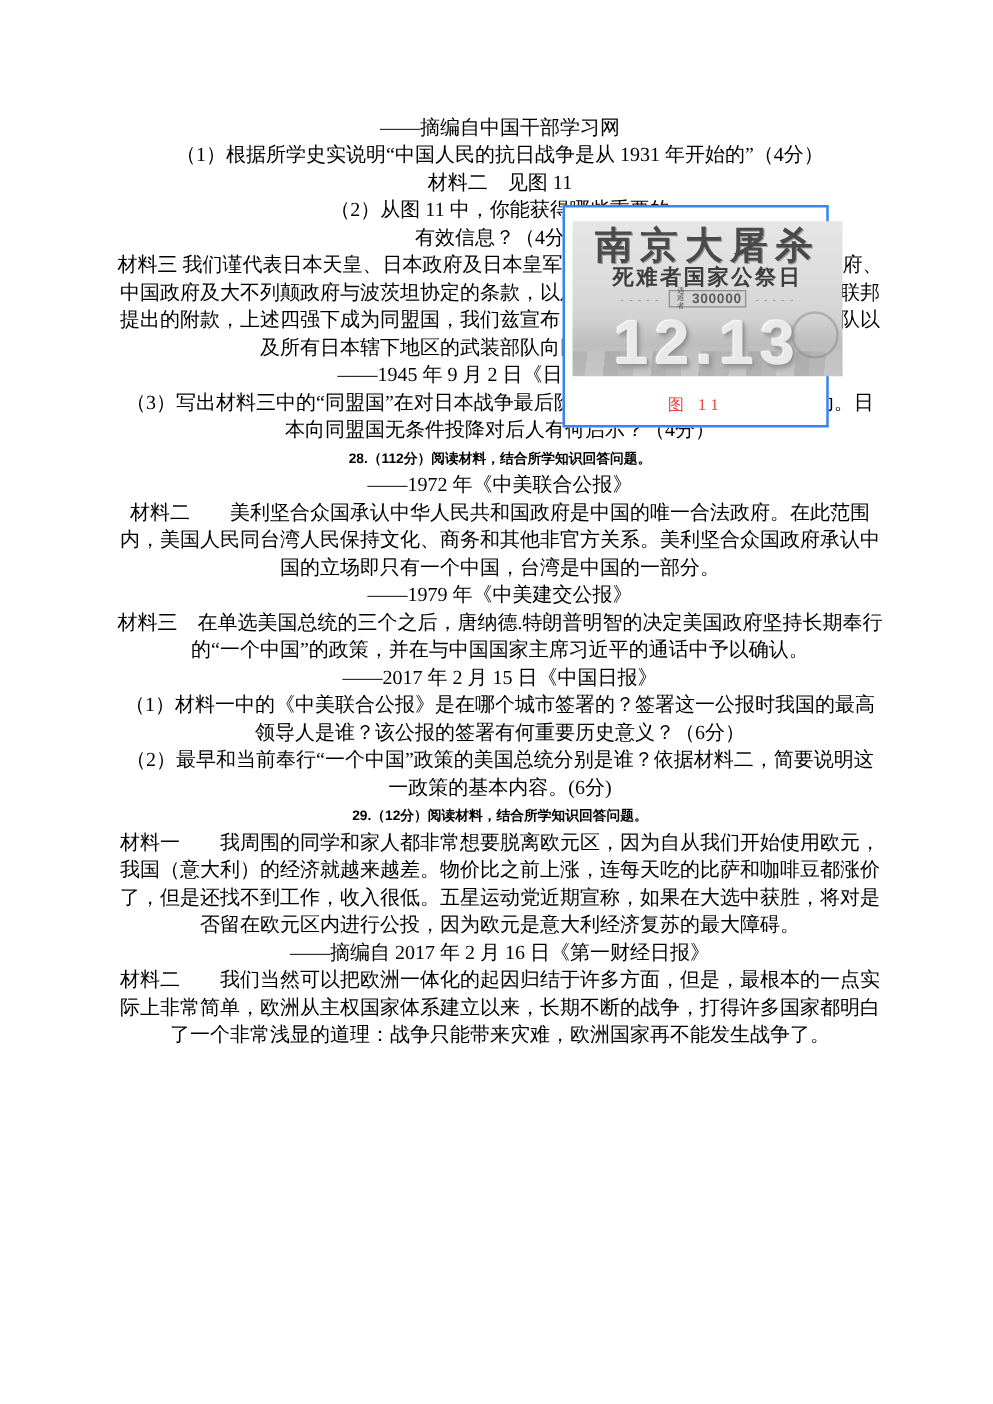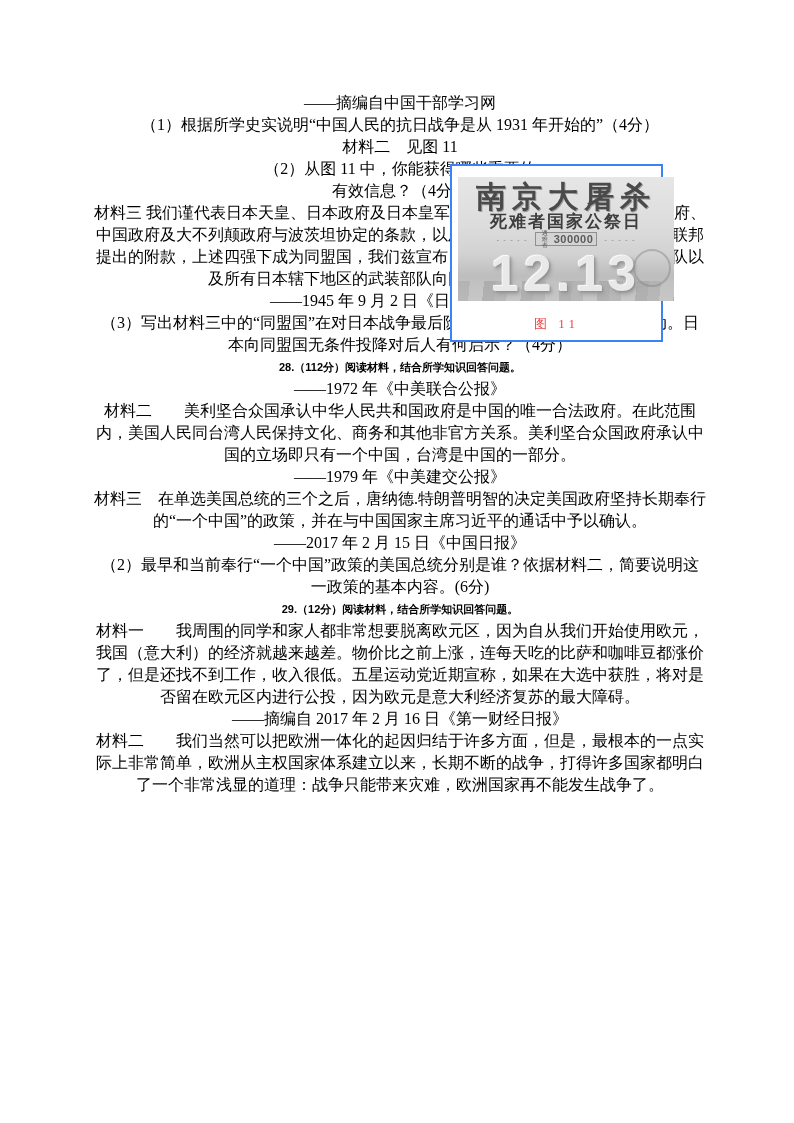--- a/index.html
+++ b/index.html
@@ -118,20 +118,21 @@
     <p class="mt56">材料三 我们谨代表日本天皇、日本政府及日本皇军总司令部，接受美利坚合众国政府、中国政府及大不列颠政府与波茨坦协定的条款，以及后来由苏维埃社会主义共和国联邦提出的附款，上述四强下成为同盟国，我们兹宣布日本皇军总部，所有日本陆军部队以及所有日本辖下地区的武装部队向同盟军无条件投降。</p>
     <p class="center">——1945 年 9 月 2 日《日本投降书》</p>
     <p>（3）写出材料三中的“同盟国”在对日本战争最后阶段所采取的一项重大军事行动。日本向同盟国无条件投降对后人有何启示？（4分）</p>
 
     <p class="hd mt12">28.（112分）阅读材料，结合所学知识回答问题。</p>
     <p class="center">——1972 年《中美联合公报》</p>
     <p>材料二　　美利坚合众国承认中华人民共和国政府是中国的唯一合法政府。在此范围内，美国人民同台湾人民保持文化、商务和其他非官方关系。美利坚合众国政府承认中国的立场即只有一个中国，台湾是中国的一部分。</p>
     <p class="center">——1979 年《中美建交公报》</p>
     <p>材料三　在单选美国总统的三个之后，唐纳德.特朗普明智的决定美国政府坚持长期奉行的“一个中国”的政策，并在与中国国家主席习近平的通话中予以确认。</p>
     <p class="center">——2017 年 2 月 15 日《中国日报》</p>
+    <p>（1）材料一中的《中美联合公报》是在哪个城市签署的？签署这一公报时我国的最高领导人是谁？该公报的签署有何重要历史意义？（6分）</p>
     <p class="mt28">（2）最早和当前奉行“一个中国”政策的美国总统分别是谁？依据材料二，简要说明这一政策的基本内容。(6分)</p>
 
     <p class="hd mt16">29.（12分）阅读材料，结合所学知识回答问题。</p>
     <p>材料一　　我周围的同学和家人都非常想要脱离欧元区，因为自从我们开始使用欧元，我国（意大利）的经济就越来越差。物价比之前上涨，连每天吃的比萨和咖啡豆都涨价了，但是还找不到工作，收入很低。五星运动党近期宣称，如果在大选中获胜，将对是否留在欧元区内进行公投，因为欧元是意大利经济复苏的最大障碍。</p>
     <p class="center">——摘编自 2017 年 2 月 16 日《第一财经日报》</p>
     <p>材料二　　我们当然可以把欧洲一体化的起因归结于许多方面，但是，最根本的一点实际上非常简单，欧洲从主权国家体系建立以来，长期不断的战争，打得许多国家都明白了一个非常浅显的道理：战争只能带来灾难，欧洲国家再不能发生战争了。</p>
   </div>
 
   <div class="figure-box">
     <div class="poster">

